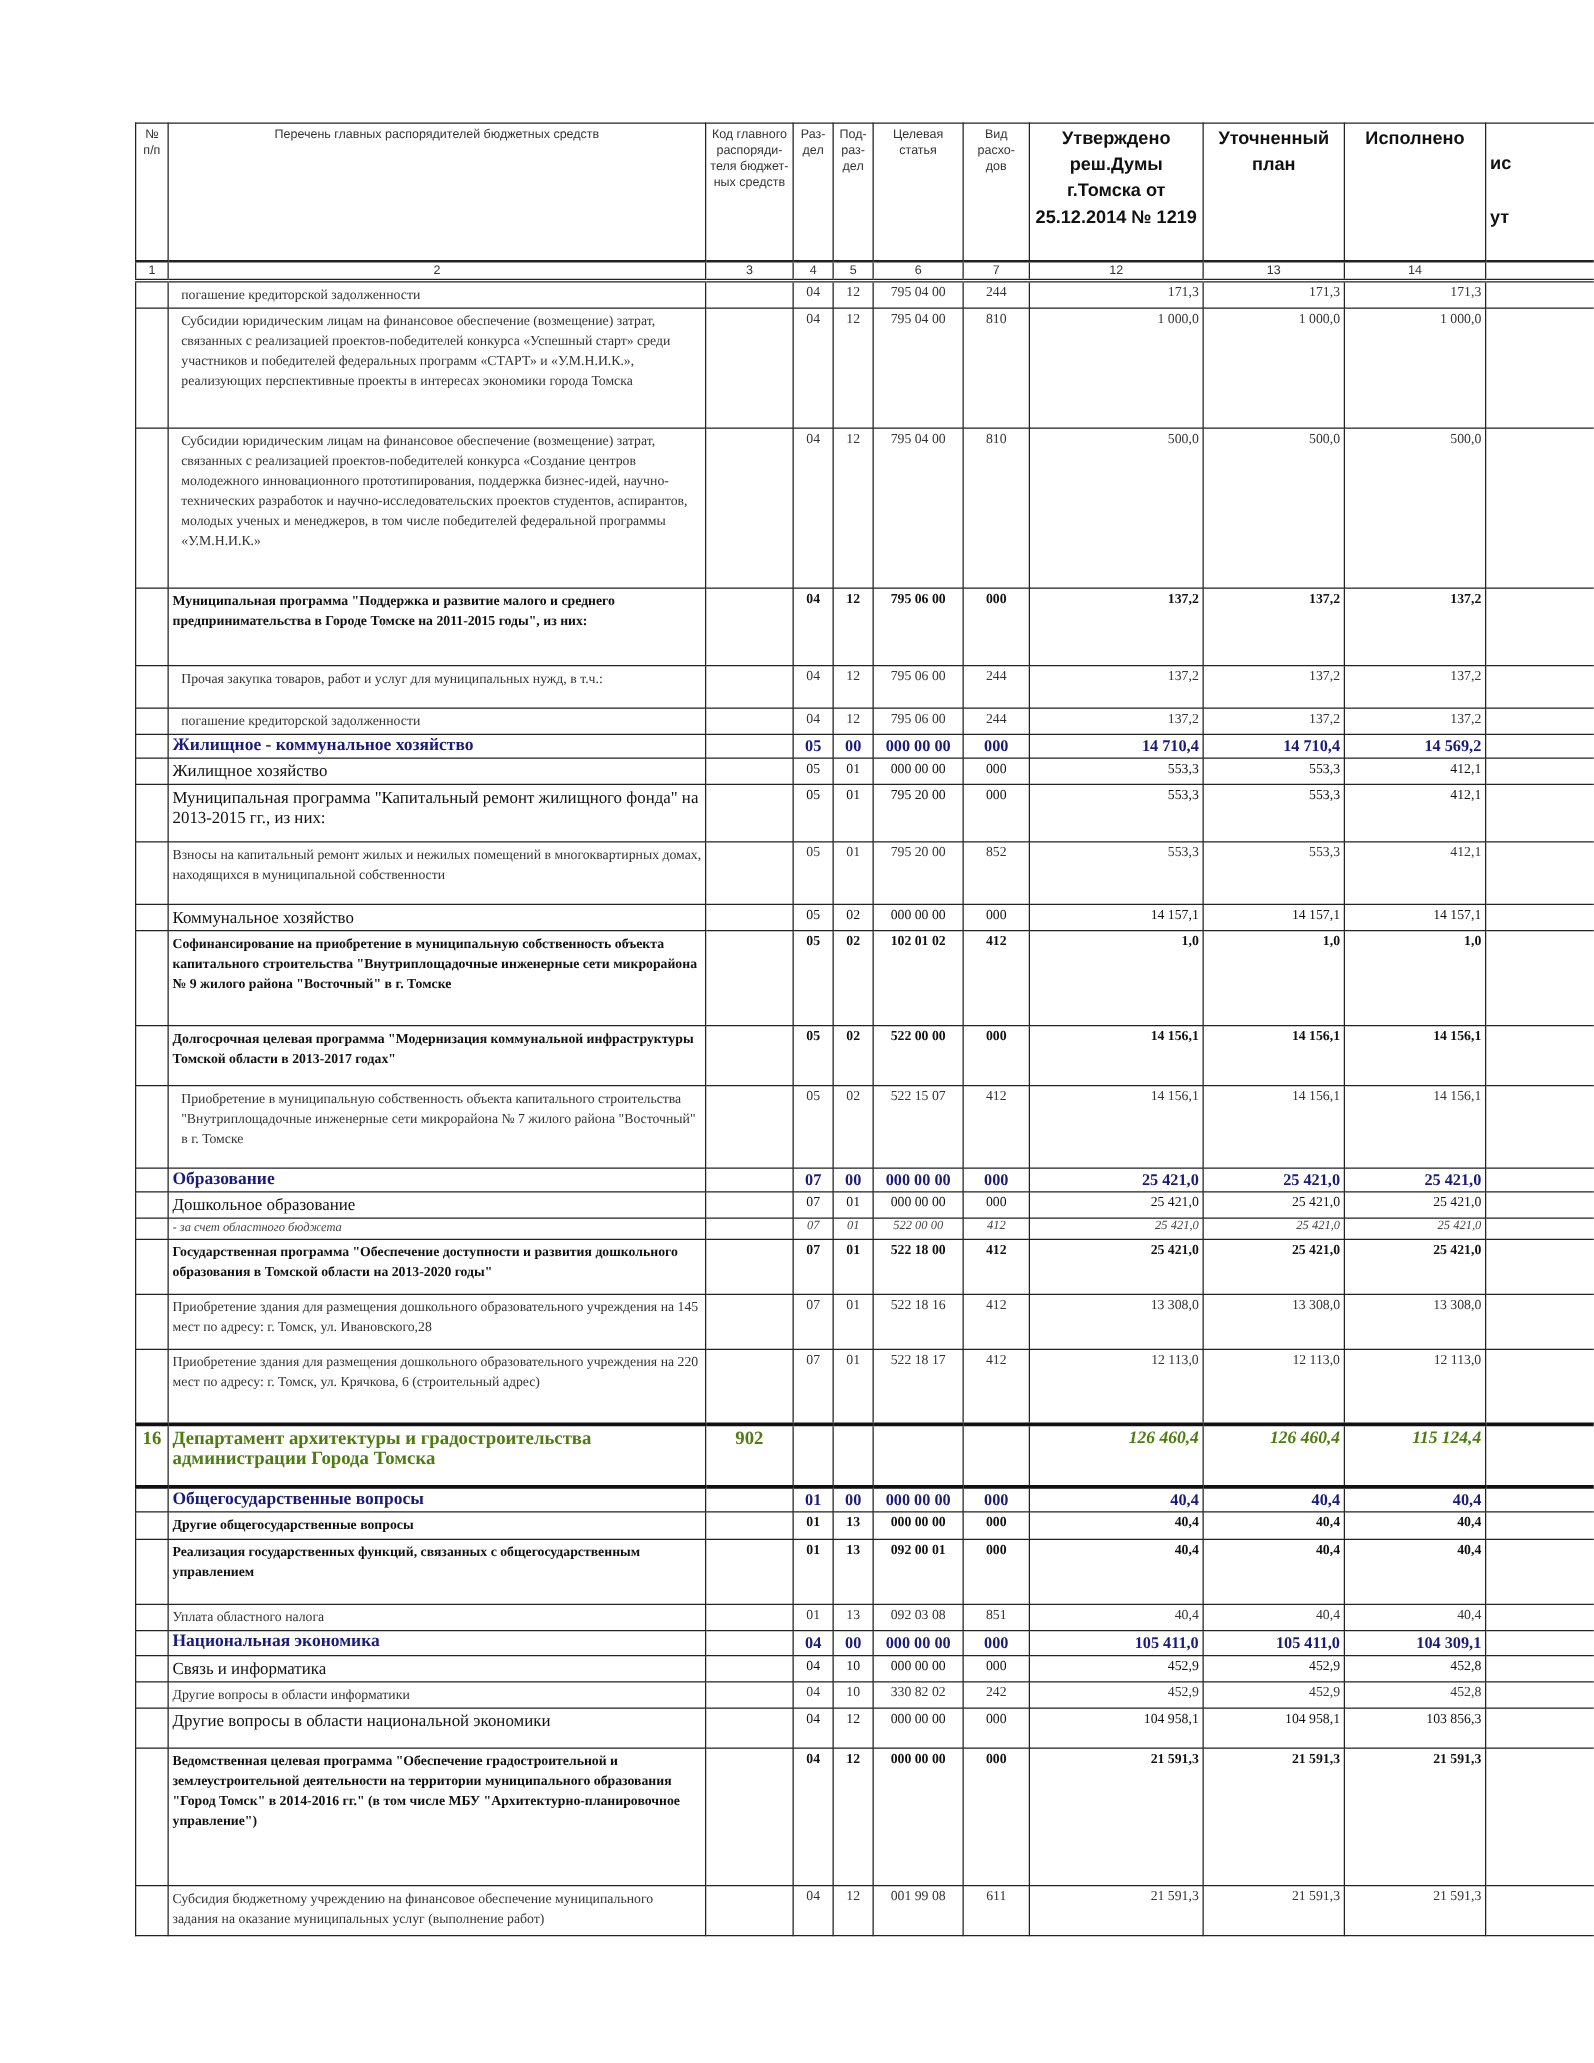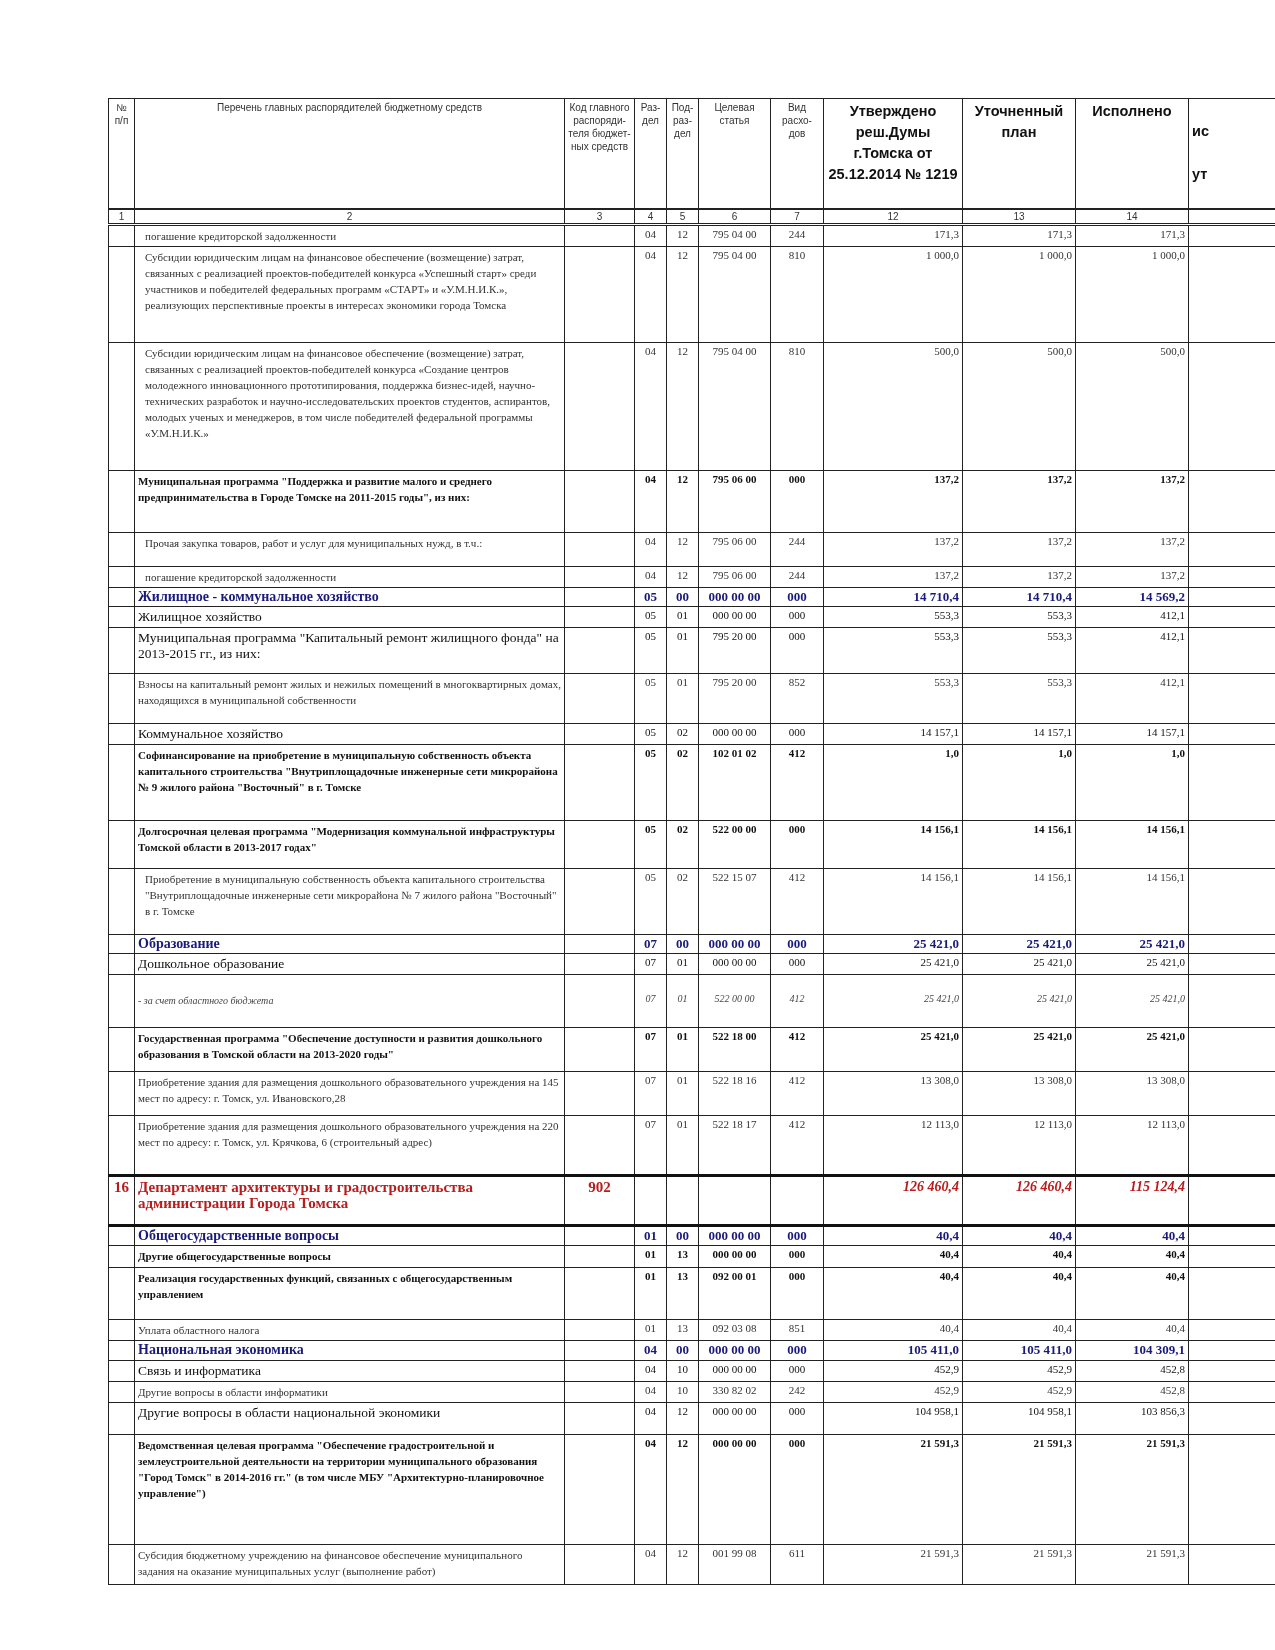--- a/index.html
+++ b/index.html
@@ -13,22 +13,22 @@
   thead th.big { font-weight:bold; font-size:14.5px; color:#111; line-height:21px; }
   thead tr.nums th { font-size:10px; padding:0; height:12px; border-top:2px solid #222; border-bottom:3px double #222; }
   td.code { text-align:center; font-size:11px; }
   td.num { text-align:right; font-size:11px; }
   td.name { font-size:11px; line-height:16px; }
   tr.plain td { color:#333; }
   tr.bold td { font-weight:bold; }
   tr.section td { font-weight:bold; color:#1a1a7a; font-size:14px; padding-top:1px; padding-bottom:1px; }
   tr.section td.code, tr.section td.num { font-size:13px; }
   tr.sub td.name { font-size:13.5px; }
-  tr.italic td { font-style:italic; color:#444; font-size:10px; padding:18px 3px;margin-left:48px; }
-  tr.dept td { color:#b91c1c; font-weight:bold; font-size:15px; border-top:3px solid #111; border-bottom:3px solid #111; }
+  tr.italic td { font-style:italic; color:#444; font-size:10px; padding:0 3px;margin-left:48px; }
+  tr.dept td { color:#4d7c0f; font-weight:bold; font-size:15px; border-top:3px solid #111; border-bottom:3px solid #111; }
   tr.dept td.num { font-size:14px;font-style:italic; }
   td.idx { text-align:center; }
   .indent { padding-left:10px; }
 </style>
 </head>
 <body>
 
 <div class="page">
   <table>
     <colgroup>
@@ -40,21 +40,21 @@
       <col class="c6">
         <col class="c7">
         <col class="c12">
         <col class="c13">
         <col class="c14">
         <col class="c15">
     </colgroup>
     <thead>
       <tr style="height:110px">
         <th>№ п/п</th>
-        <th>Перечень главных распорядителей бюджетному средств</th>
+        <th>Перечень главных распорядителей бюджетных средств</th>
         <th>Код главного распоряди-теля бюджет-ных средств</th>
         <th>Раз-дел</th>
         <th>Под-раз-дел</th>
         <th>Целевая статья</th>
         <th>Вид расхо-дов</th>
         <th class="big">Утверждено реш.Думы г.Томска от 25.12.2014 № 1219</th>
         <th class="big">Уточненный план</th>
         <th class="big">Исполнено</th>
         <th class="big" style="text-align:left;vertical-align:middle">
           <div>ис</div>

